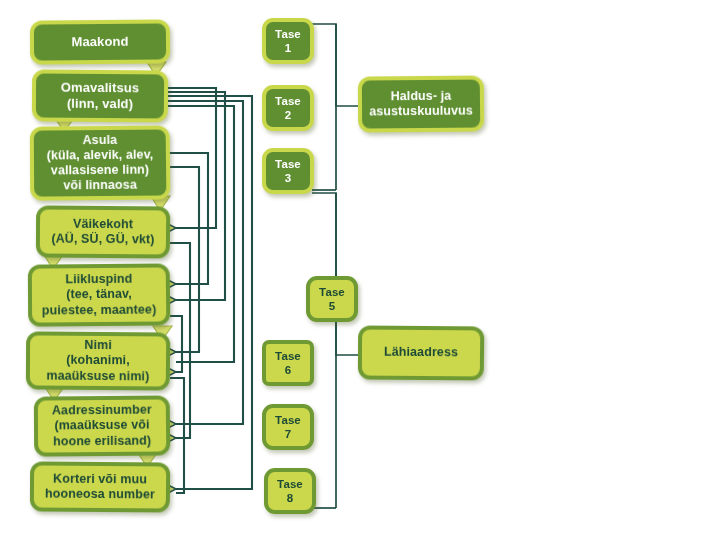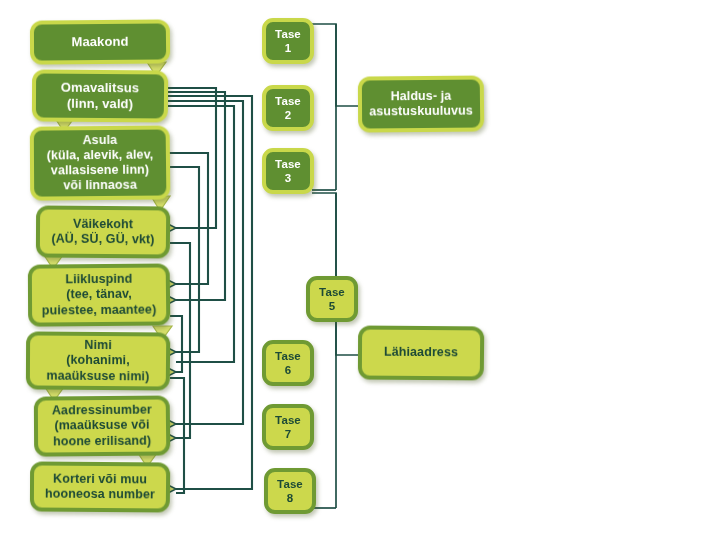--- a/index.html
+++ b/index.html
@@ -135,21 +135,21 @@
   </div>
   <div class="node dark chip" style="left:262px;top:85px;width:52px;height:46px;">
     <span class="lbl">Tase 2</span>
   </div>
   <div class="node dark chip" style="left:262px;top:148px;width:52px;height:46px;">
     <span class="lbl">Tase 3</span>
   </div>
   <div class="node light chip" style="left:262px;top:276px;width:52px;height:46px;margin-left:44px;">
     <span class="lbl">Tase 5</span>
   </div>
-  <div class="node light chip" style="left:262px;top:340px;width:52px;height:46px;">
+  <div class="node light chip" style="left:262px;top:340px;width:52px;height:46px;border-radius:7px;">
     <span class="lbl">Tase 6</span>
   </div>
   <div class="node light chip" style="left:262px;top:404px;width:52px;height:46px;justify-content:center;">
     <span class="lbl">Tase 7</span>
   </div>
   <div class="node light chip" style="left:264px;top:468px;width:52px;height:46px;">
     <span class="lbl">Tase 8</span>
   </div>
 
   <div class="node dark skewA" style="left:358px;top:76px;width:126px;height:56px;font-size:12.5px;">

